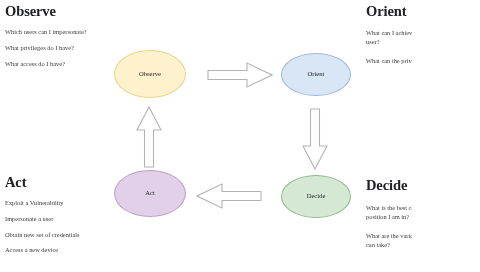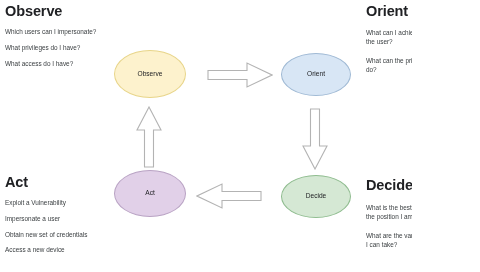--- a/index.html
+++ b/index.html
@@ -7,21 +7,21 @@
     margin: 0;
     padding: 0;
     background: #ffffff;
   }
   #canvas {
     position: relative;
     width: 412px;
     height: 272px;
     background: #ffffff;
     overflow: hidden;
-    font-family: Liberation Sans, sans-serif;
+    font-family: Liberation Serif, serif;
     color: #3c4043;
   }
 
   
   .quad { position: absolute; }
   .quad-heading {
     font-size: 14.5px;
     font-weight: bold;
     color: #202124;
     letter-spacing: -0.1px;

